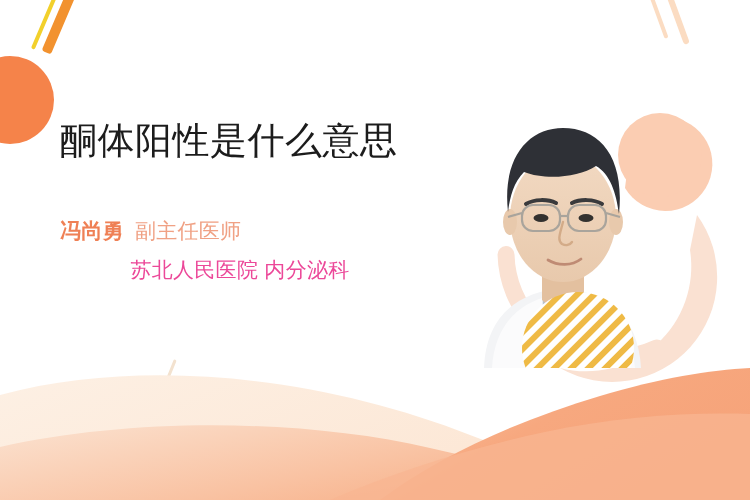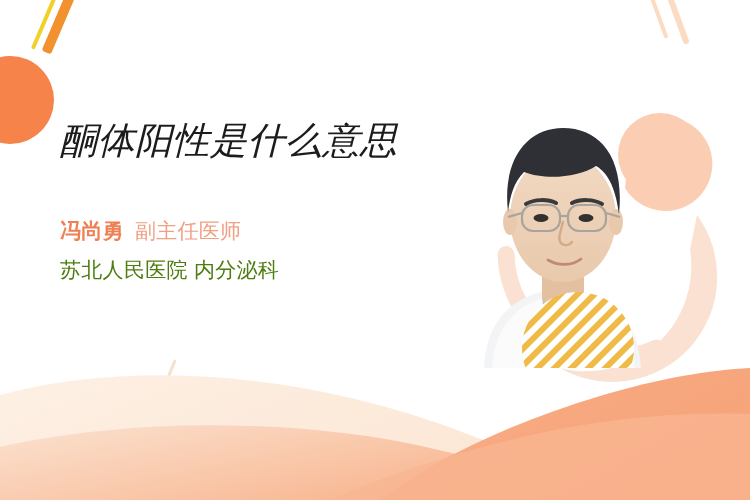--- a/index.html
+++ b/index.html
@@ -32,41 +32,41 @@
     z-index: 6;
   }
   #title {
     font-size: 37px;
     line-height: 1.13;
     color: #1c1c1c;
     font-weight: 400;
     letter-spacing: 0.5px;
     margin: 0;
     word-break: break-all;
-    font-style: italic;
   }
   #credentials {
     margin-top: 50px;
   }
   .cred-line {
     font-size: 21px;
     line-height: 1.85;
     letter-spacing: 0.3px;
     white-space: nowrap;
   }
   #doctor-name {
     font-weight: 700;
     color: #ef8055;
   }
   #doctor-title {
     color: #f0a184;
     padding-left: 11px;
   }
   #hospital-line {
-    color: #4d7c0f;
+    color: #ec4899;
+    text-align: center;
   }
   #portrait-wrap {
     position: absolute;
     left: 462px;
     top: 100px;
     width: 205px;
     height: 268px;
     z-index: 5;
   }
   #portrait-wrap svg { display:block; }

